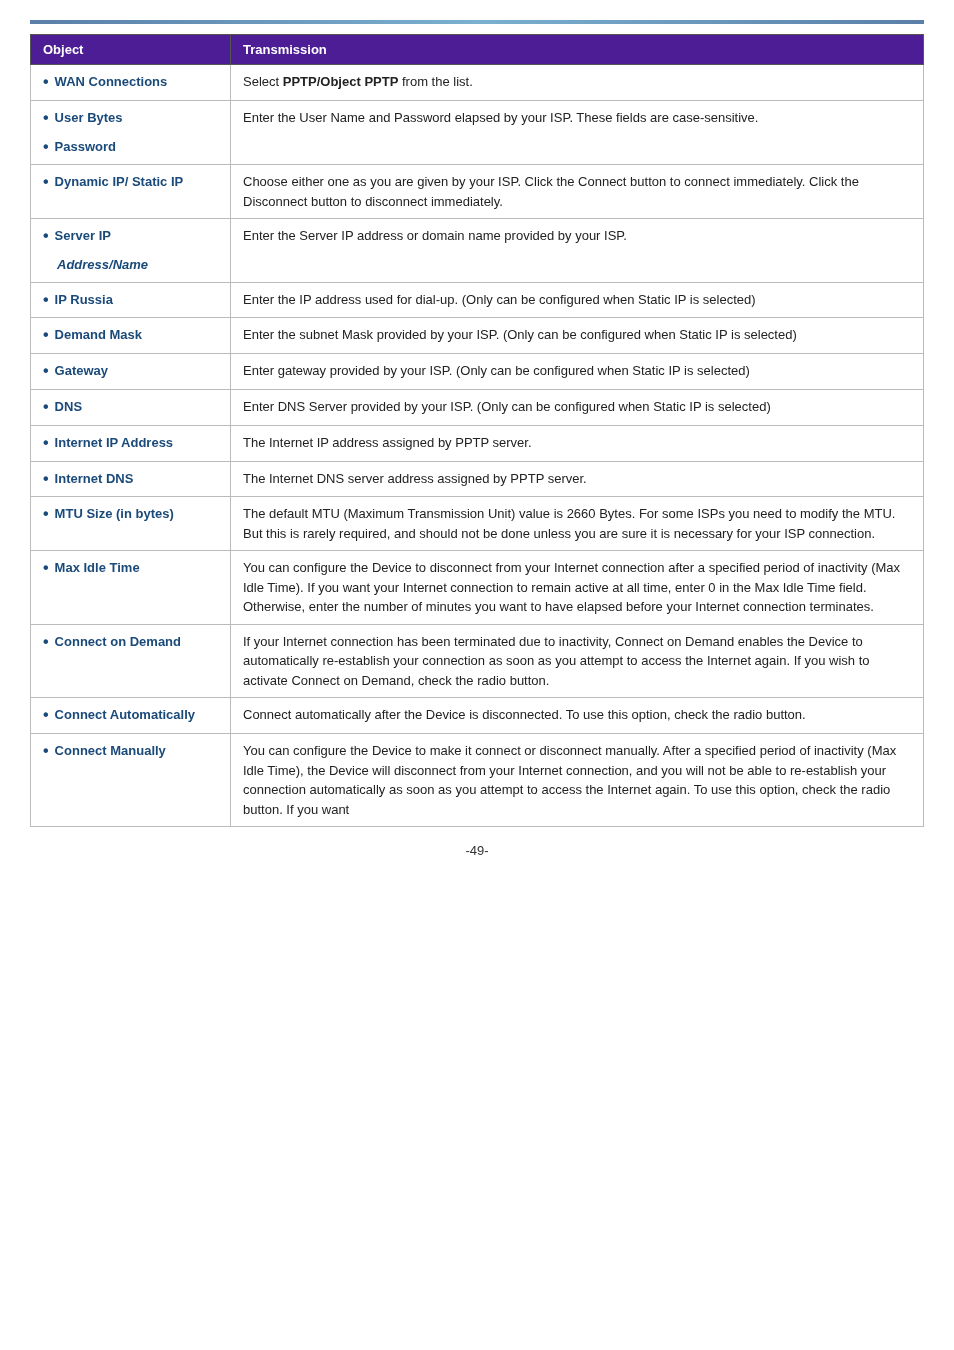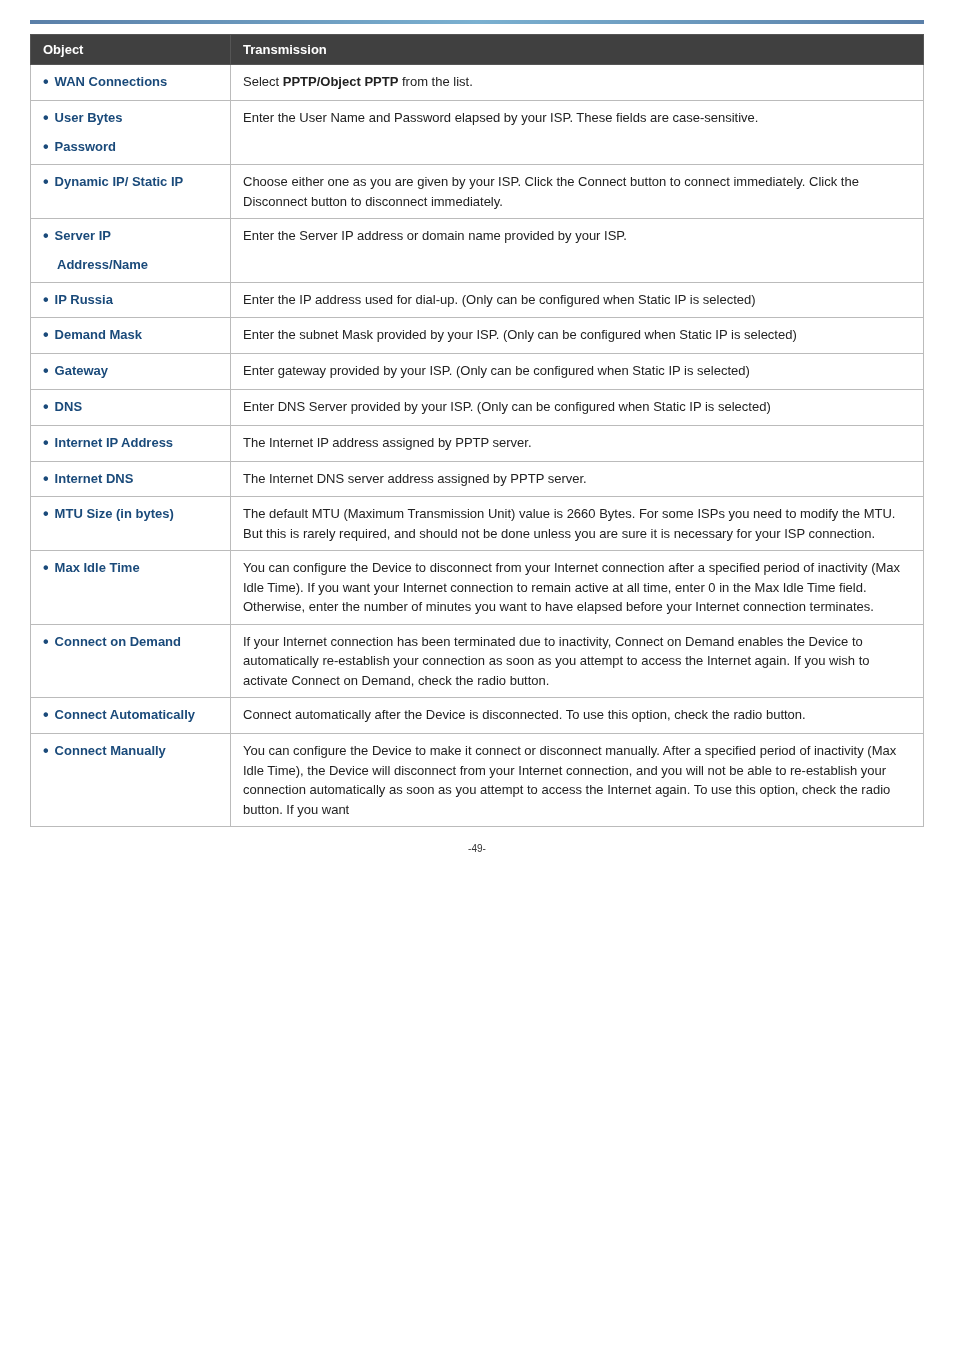--- a/index.html
+++ b/index.html
@@ -18,21 +18,21 @@
       height: 4px;
       background: linear-gradient(to right, #5a7fa8, #7ab0d0, #5a7fa8);
       margin-bottom: 10px;
     }
     table {
       width: 100%;
       border-collapse: collapse;
       border: 1px solid #555;
     }
     thead tr th {
-      background: #404040;
+      background: #4c1d95;
       color: #fff;
       text-align: left;
       padding: 7px 12px;
       font-size: 13px;
       font-weight: bold;
       border: 1px solid #555;
     }
     tbody tr td {
       padding: 7px 12px;
       vertical-align: top;
@@ -53,21 +53,21 @@
       color: #1a4a7a;
       font-size: 16px;
       line-height: 1.3;
     }
     tbody tr td b {
       font-weight: bold;
     }
     .page-num {
       text-align: center;
       margin-top: 16px;
-      font-size: 10px;
+      font-size: 13px;
       color: #333;
     }
     .addr-block {
       display: flex;
       flex-direction: column;
       gap: 8px;
     }
     .addr-row {
       display: flex;
       align-items: flex-start;
@@ -130,21 +130,21 @@
         </td>
       </tr>
 
       <tr>
         <td>
           <div class="addr-block">
             <div class="addr-row">
               <span class="bullet">•</span>
               <span>Server IP</span>
             </div>
-            <div class="addr-row" style="padding-left:14px;">
+            <div class="addr-row" style="padding-left:14px;font-style:italic;">
               <span>Address/Name</span>
             </div>
           </div>
         </td>
         <td>
           Enter the Server IP address or domain name provided by your ISP.
         </td>
       </tr>
 
       <tr>

